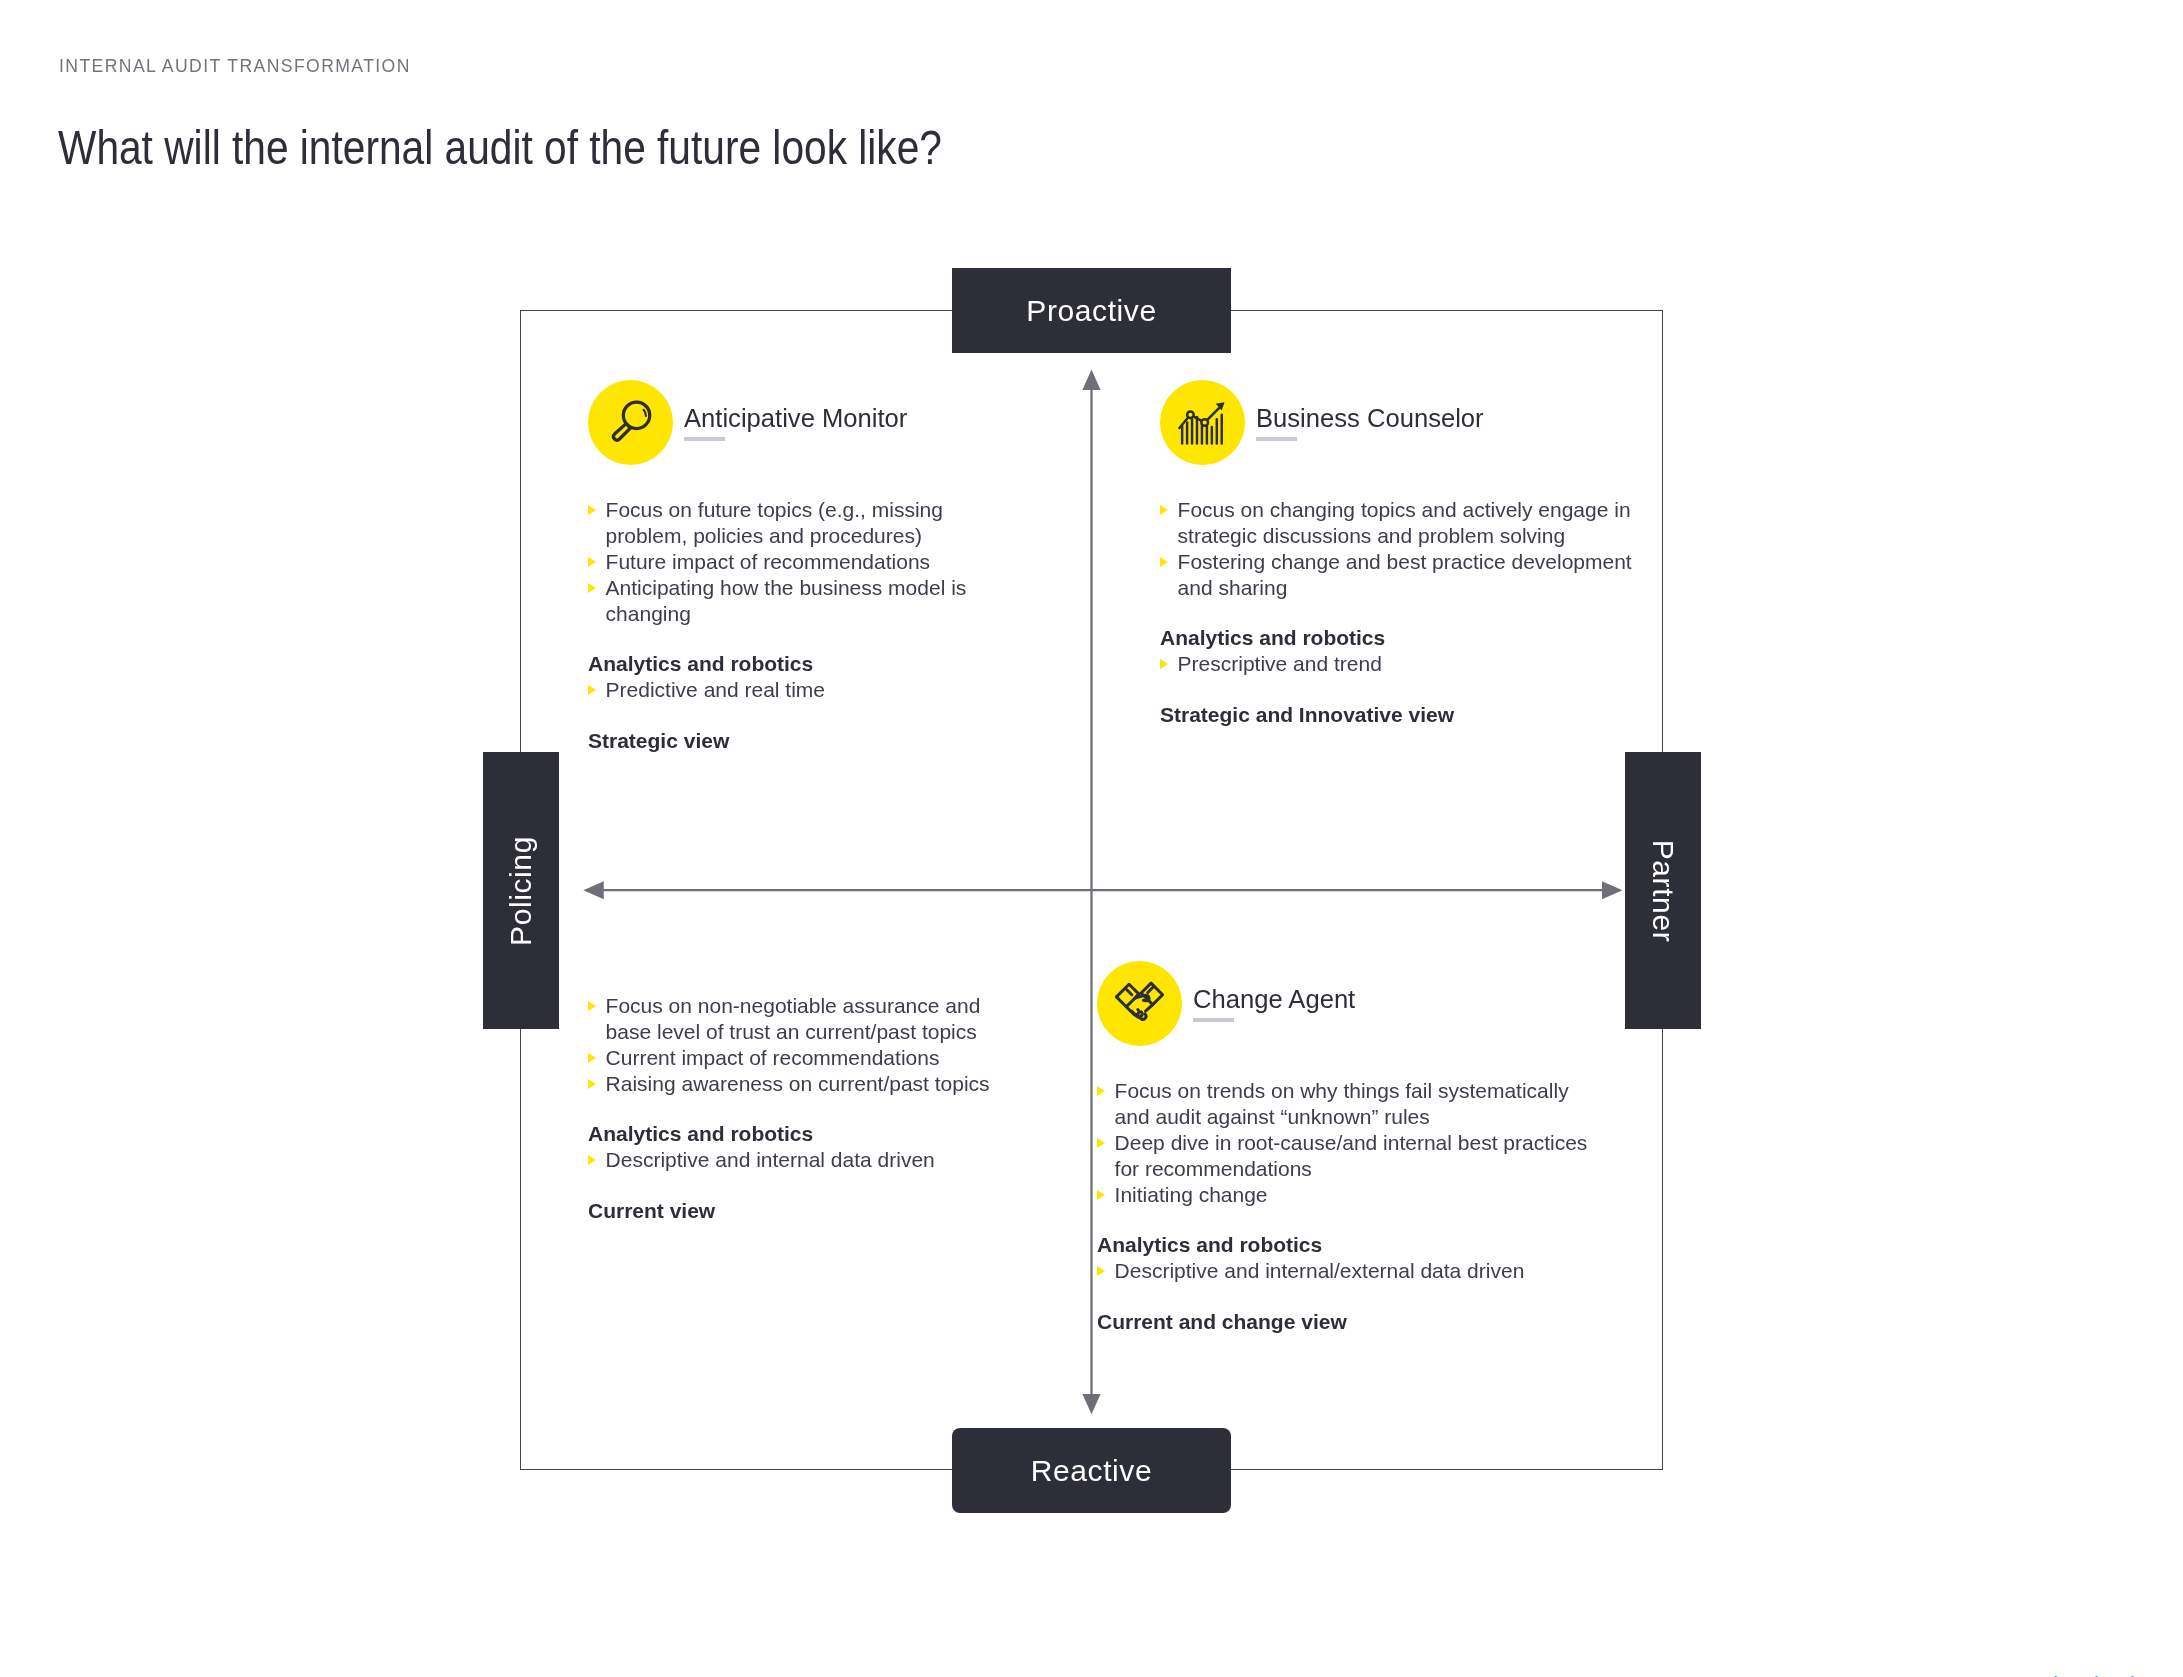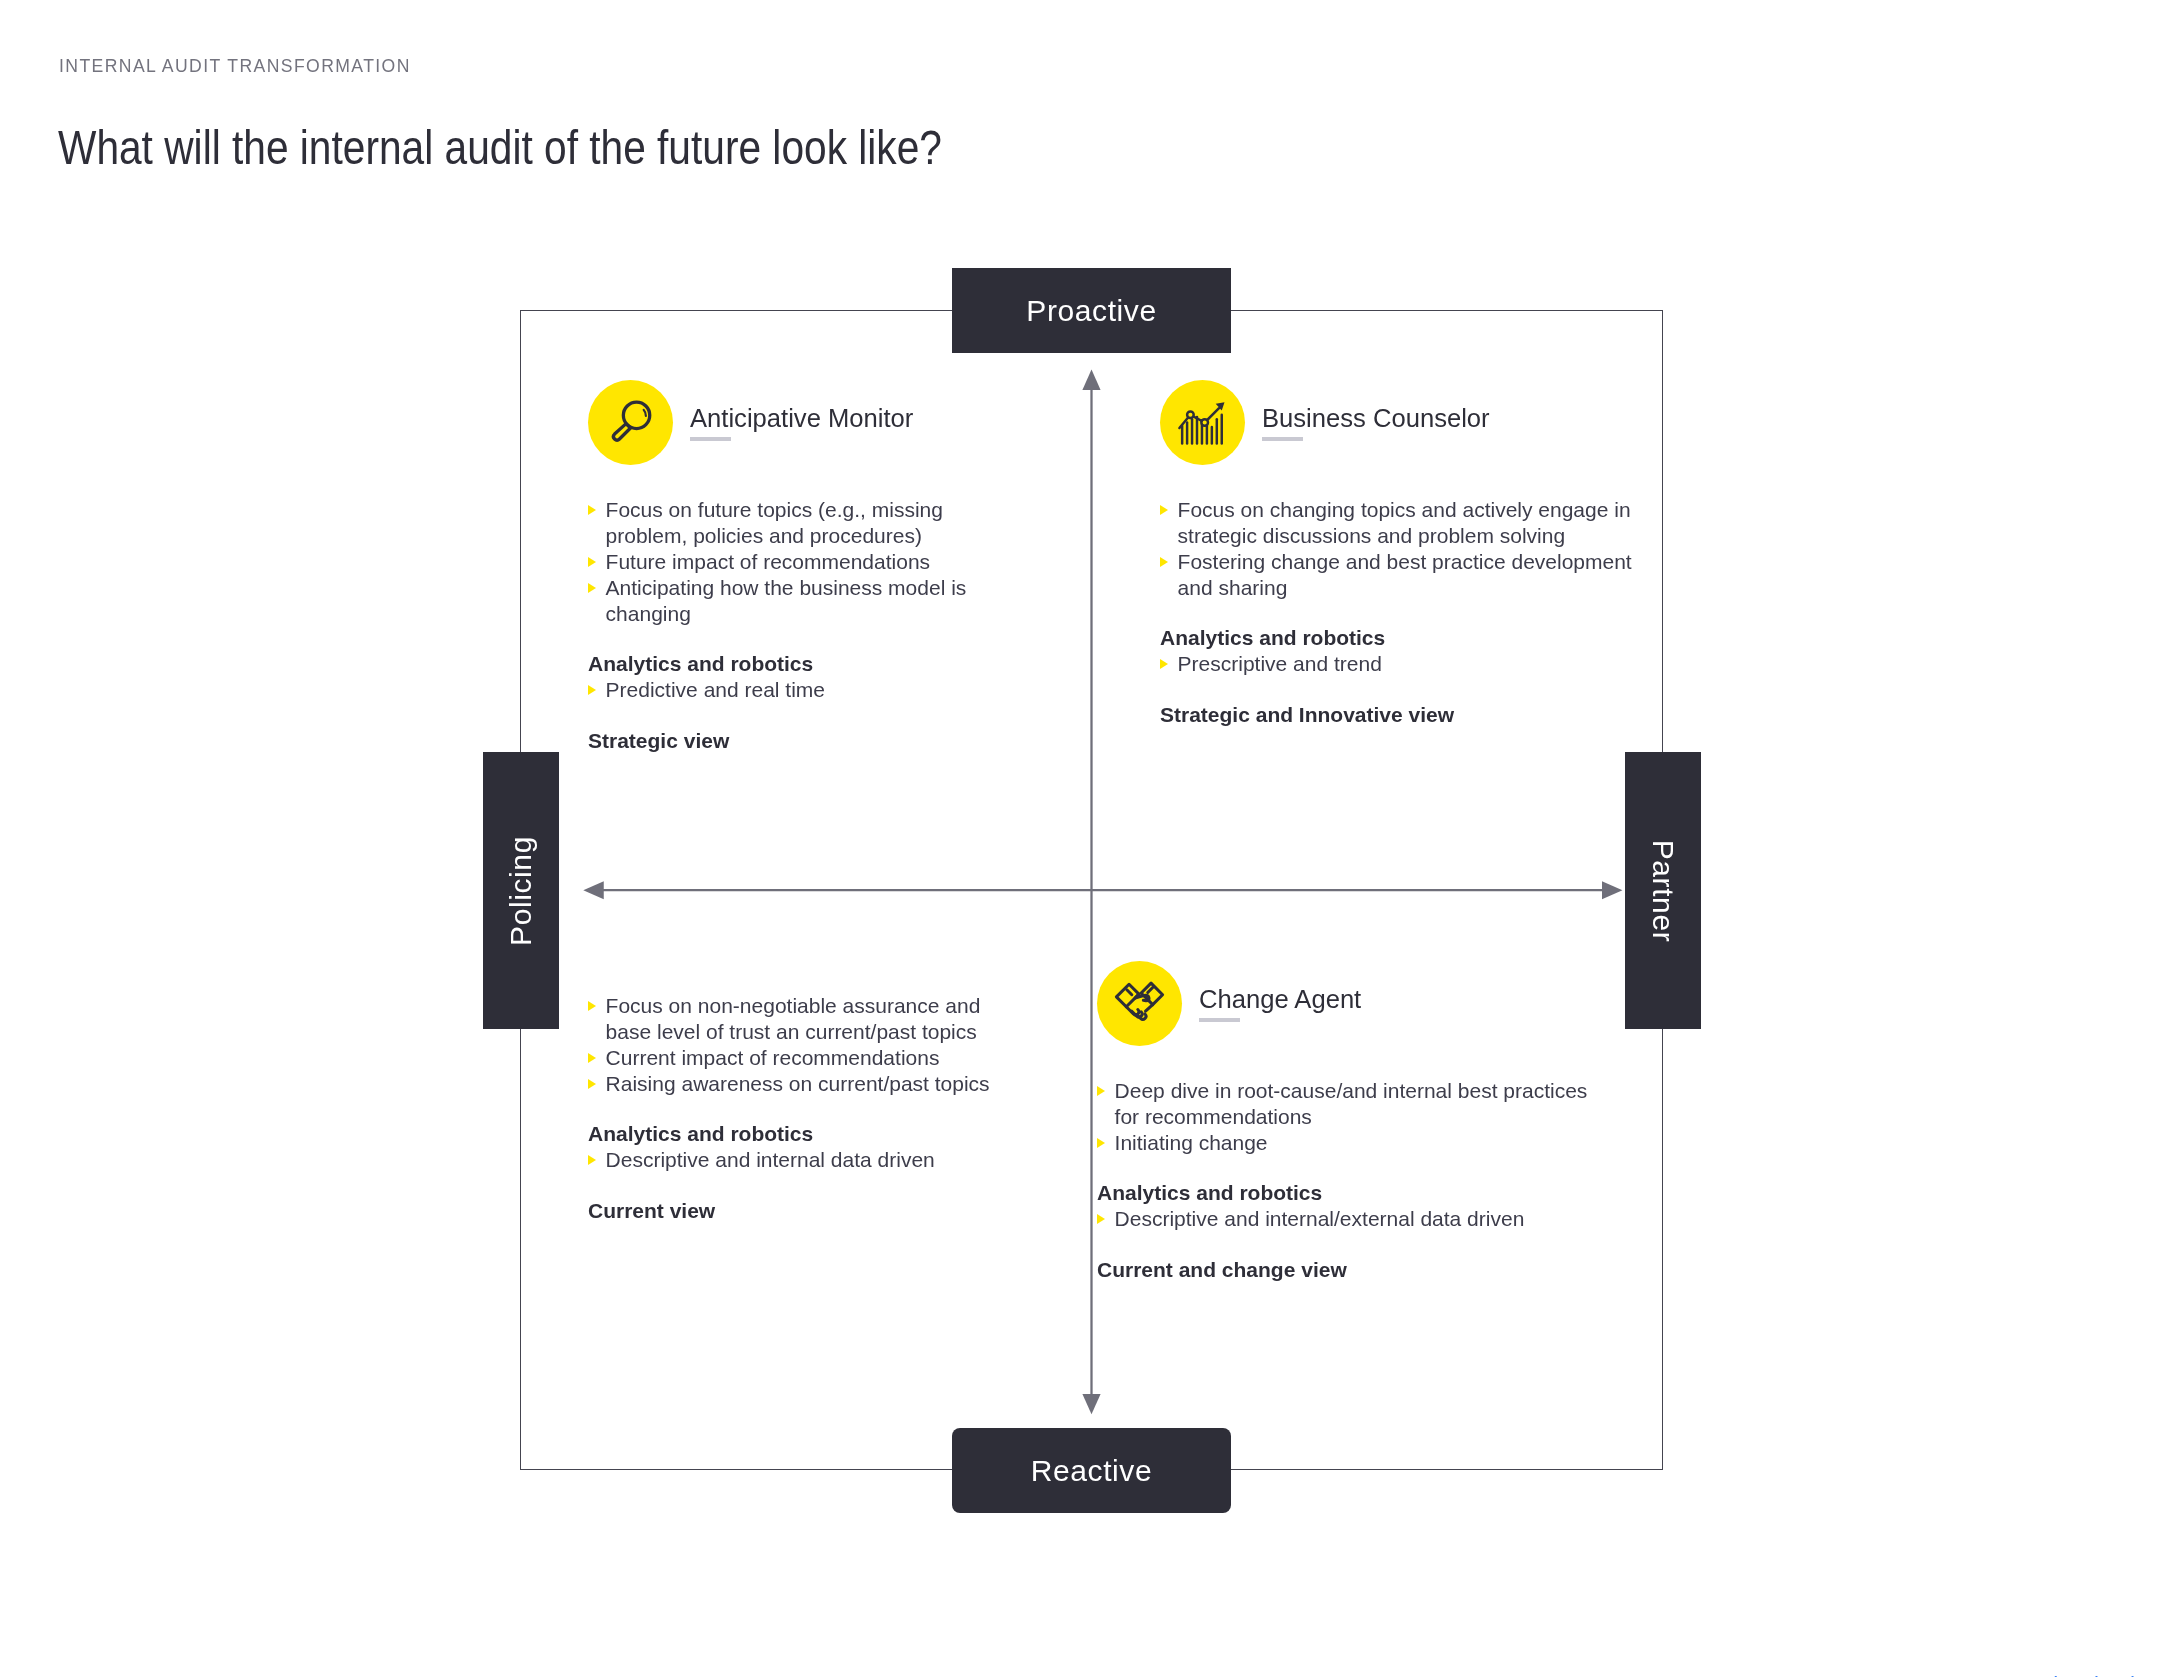--- a/index.html
+++ b/index.html
@@ -38,21 +38,21 @@
   .axis-policing span{transform:rotate(-90deg);white-space:nowrap;}
   .axis-partner span{transform:rotate(90deg);white-space:nowrap;}
 
   
   .quadrant{position:absolute;}
   .q-tl{left:588px;top:380px;width:407px;}
   .q-tr{left:1160px;top:380px;width:500px;}
   .q-bl{left:588px;top:961px;width:412px;}
   .q-br{left:1097px;top:961px;width:500px;}
 
-  .q-head{display:flex;align-items:center;gap:17px;height:85px;}
+  .q-head{display:flex;align-items:center;gap:11px;height:85px;}
   .icon-circle{
     width:85px;height:85px;border-radius:50%;background:#ffe600;
     flex:0 0 auto;display:flex;align-items:center;justify-content:center;
   }
   .icon-circle svg{width:55px;height:55px;}
   .q-title-wrap{display:flex;flex-direction:column;}
   .q-title{margin:0;font-size:25.6px;font-weight:normal;color:#2e2e38;line-height:1.1;}
   .q-underline{width:41px;height:3.4px;background:#c9c9d2;margin-top:5.1px;}
 
   .q-bullets{list-style:none;margin:32px 0 0 0;padding:0;}
@@ -203,20 +203,21 @@
           <path d="M74 52 L61 64"></path>
         </g>
       </svg>
     </div>
     <div class="q-title-wrap">
       <h2 class="q-title">Change Agent</h2>
       <div class="q-underline"></div>
     </div>
   </div>
   <ul class="q-bullets">
+    <li>Focus on trends on why things fail systematically and audit against “unknown” rules</li>
     <li>Deep dive in root-cause/and internal best practices for recommendations</li>
     <li>Initiating change</li>
   </ul>
   <h3 class="q-subhead">Analytics and robotics</h3>
   <ul class="q-bullets q-sub">
     <li>Descriptive and internal/external data driven</li>
   </ul>
   <p class="q-view">Current and change view</p>
 </section>
 

